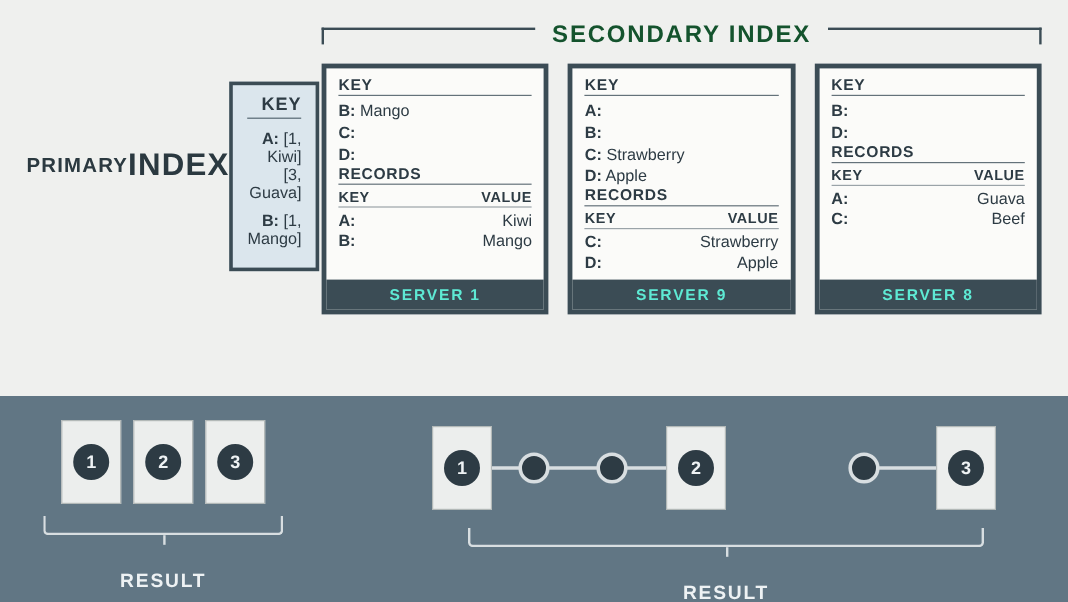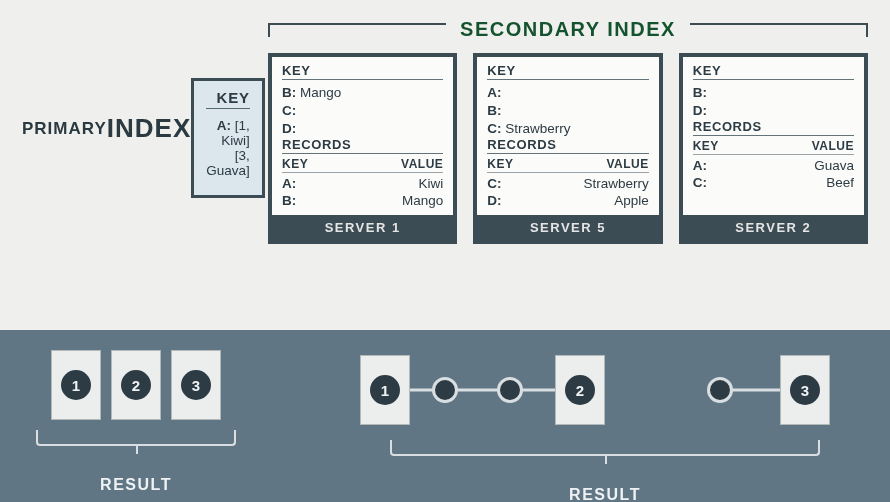--- a/index.html
+++ b/index.html
@@ -140,21 +140,21 @@
   }
   .rec-row {
     display: flex;
     justify-content: space-between;
     font-size: 13.5px;
     padding: 1px 0;
   }
   .rec-row .kk { font-weight: 700; }
   .server-footer {
     background: #3b4c55;
-    color: #e5e5e5;
+    color: #5eead4;
     text-align: center;
     font-size: 13px;
     font-weight: 700;
     letter-spacing: 1.5px;
     padding: 5px 0;
   }
 
   
   .bottom {
     position: absolute;
@@ -264,20 +264,21 @@
 <body>
 
 <div class="top">
   <div class="primary-col">
     <div class="primary-title-1">PRIMARY</div>
     <div class="primary-title-2">INDEX</div>
     <div class="primary-box">
       <div class="key-heading">KEY</div>
       <div id="primary-rows">
           <div class="krow"><span class="kk">A:</span> [1, Kiwi] [3, Guava]</div>
+          <div class="krow"><span class="kk">B:</span> [1, Mango]</div>
         </div>
     </div>
   </div>
 
   <div class="secondary-col">
     <div class="secondary-title-wrap">
       <div class="bracket-arm left"></div>
       <div class="secondary-title">SECONDARY INDEX</div>
       <div class="bracket-arm right"></div>
     </div>
@@ -303,56 +304,57 @@
             </div>
           </div>
           <div class="server-footer">SERVER 1</div>
         </div>
         <div class="server-box">
           <div class="server-inner">
             <div class="section-heading">KEY</div>
             <div class="skrow"><span class="kk">A:</span> </div>
             <div class="skrow"><span class="kk">B:</span> </div>
             <div class="skrow"><span class="kk">C:</span> Strawberry</div>
+            <div class="skrow"><span class="kk">D:</span> Apple</div>
             <div class="section-heading">RECORDS</div>
             <div class="rec-head">
               <span>KEY</span>
               <span>VALUE</span>
             </div>
             <div class="rec-row">
               <span class="kk">C:</span>
               <span>Strawberry</span>
             </div>
             <div class="rec-row">
               <span class="kk">D:</span>
               <span>Apple</span>
             </div>
           </div>
-          <div class="server-footer">SERVER 5</div>
+          <div class="server-footer">SERVER 9</div>
         </div>
         <div class="server-box">
           <div class="server-inner">
             <div class="section-heading">KEY</div>
             <div class="skrow"><span class="kk">B:</span> </div>
             <div class="skrow"><span class="kk">D:</span> </div>
             <div class="section-heading">RECORDS</div>
             <div class="rec-head">
               <span>KEY</span>
               <span>VALUE</span>
             </div>
             <div class="rec-row">
               <span class="kk">A:</span>
               <span>Guava</span>
             </div>
             <div class="rec-row">
               <span class="kk">C:</span>
               <span>Beef</span>
             </div>
           </div>
-          <div class="server-footer">SERVER 2</div>
+          <div class="server-footer">SERVER 8</div>
         </div>
       </div>
   </div>
 </div>
 
 <div class="bottom">
   <div class="result-left">
     <div class="cards" id="left-cards">
         <div class="card">
           <div class="num-badge">1</div>

